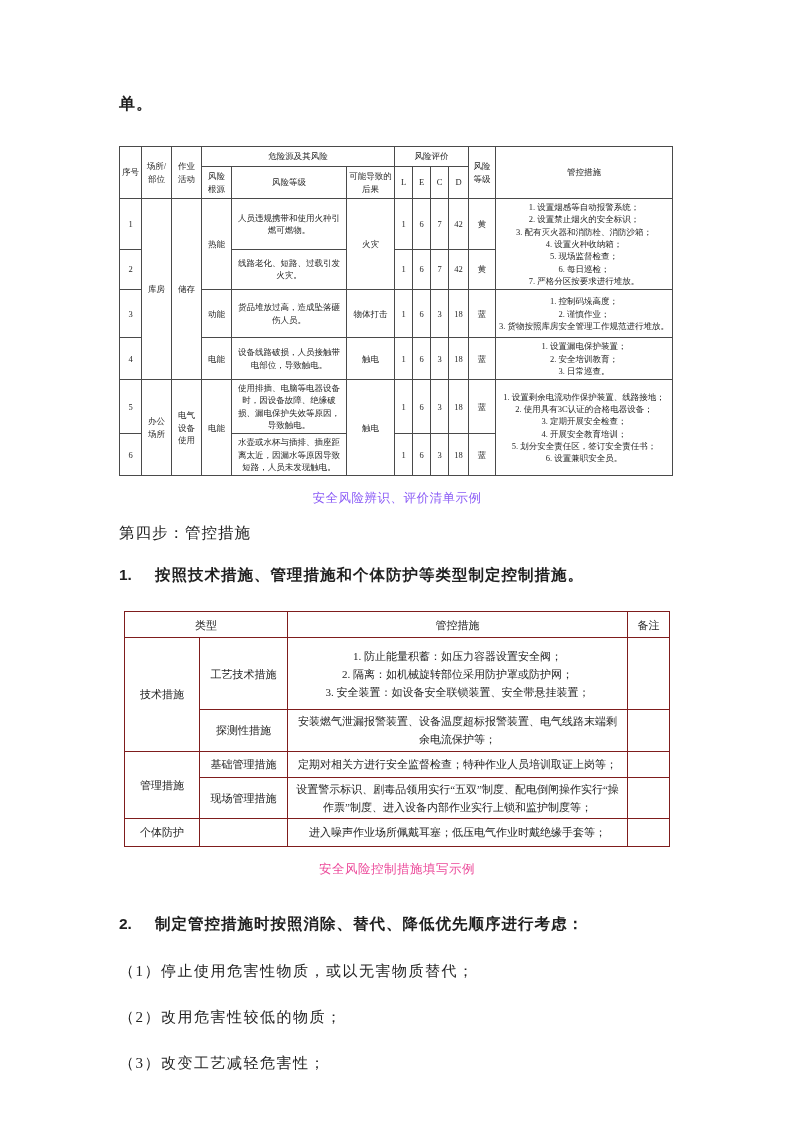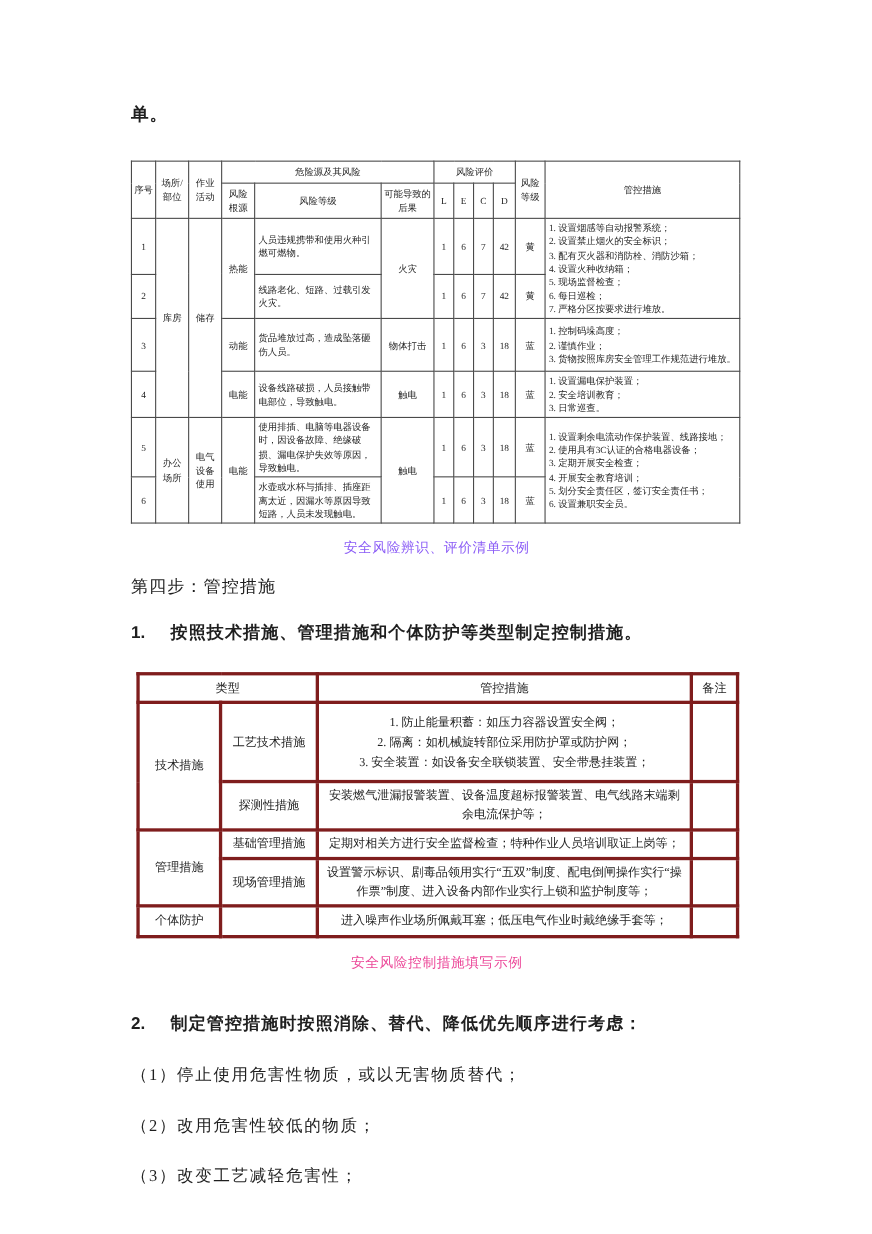--- a/index.html
+++ b/index.html
@@ -12,33 +12,33 @@
     overflow: hidden;
   }
   .content { width: 556px; margin-left: 119px; }
 
   .intro { font-size: 16px; font-weight: bold; letter-spacing: 1px; }
 
   
   table { border-collapse: collapse; table-layout: fixed; }
   .t1 { width: 553px; margin-top: 31px; font-size: 8.5px; line-height: 1.45; }
   .t1 td { border: 1px solid #4a4a4a; padding: 1px 2px; text-align: center; vertical-align: middle; word-break: break-all; }
-  .t1 td.left { text-align: left; padding: 2px 3px; }
+  .t1 td.left { text-align: center; padding: 2px 3px; }
   .pre { white-space: pre-line; }
 
   
   .caption { margin-top: 14px; text-align: center; font-size: 12.5px; letter-spacing: 0.5px; }
   .heading { margin-top: 16px; font-size: 15.5px; font-weight: normal; letter-spacing: 1px; font-family: "Liberation Sans", "DejaVu Sans", sans-serif; }
   .numbered { margin-top: 21px; font-size: 15.5px; font-weight: bold; letter-spacing: 1px; font-family: "Liberation Sans", "DejaVu Sans", sans-serif; }
   .numbered .num { display: inline-block; width: 36px; letter-spacing: 0; }
   .sub-item { margin-top: 27px; font-size: 15px; letter-spacing: 1.5px; font-weight: normal; }
 
   
   .t2 { width: 545px; margin-top: 25px; margin-left: 5px; font-size: 11px; line-height: 1.65; }
-  .t2 td { border: 3px solid #7f1d1d; padding: 2px 4px; text-align: center; vertical-align: middle; word-break: break-all; }
+  .t2 td { border: 1px solid #7f1d1d; padding: 2px 4px; text-align: center; vertical-align: middle; word-break: break-all; }
   .t2 td.left { text-align: center; padding: 2px 5px; }
 </style>
 </head>
 <body>
 
 <div class="content">
 
   <p class="intro">单。</p>
 
   <table class="t1">

